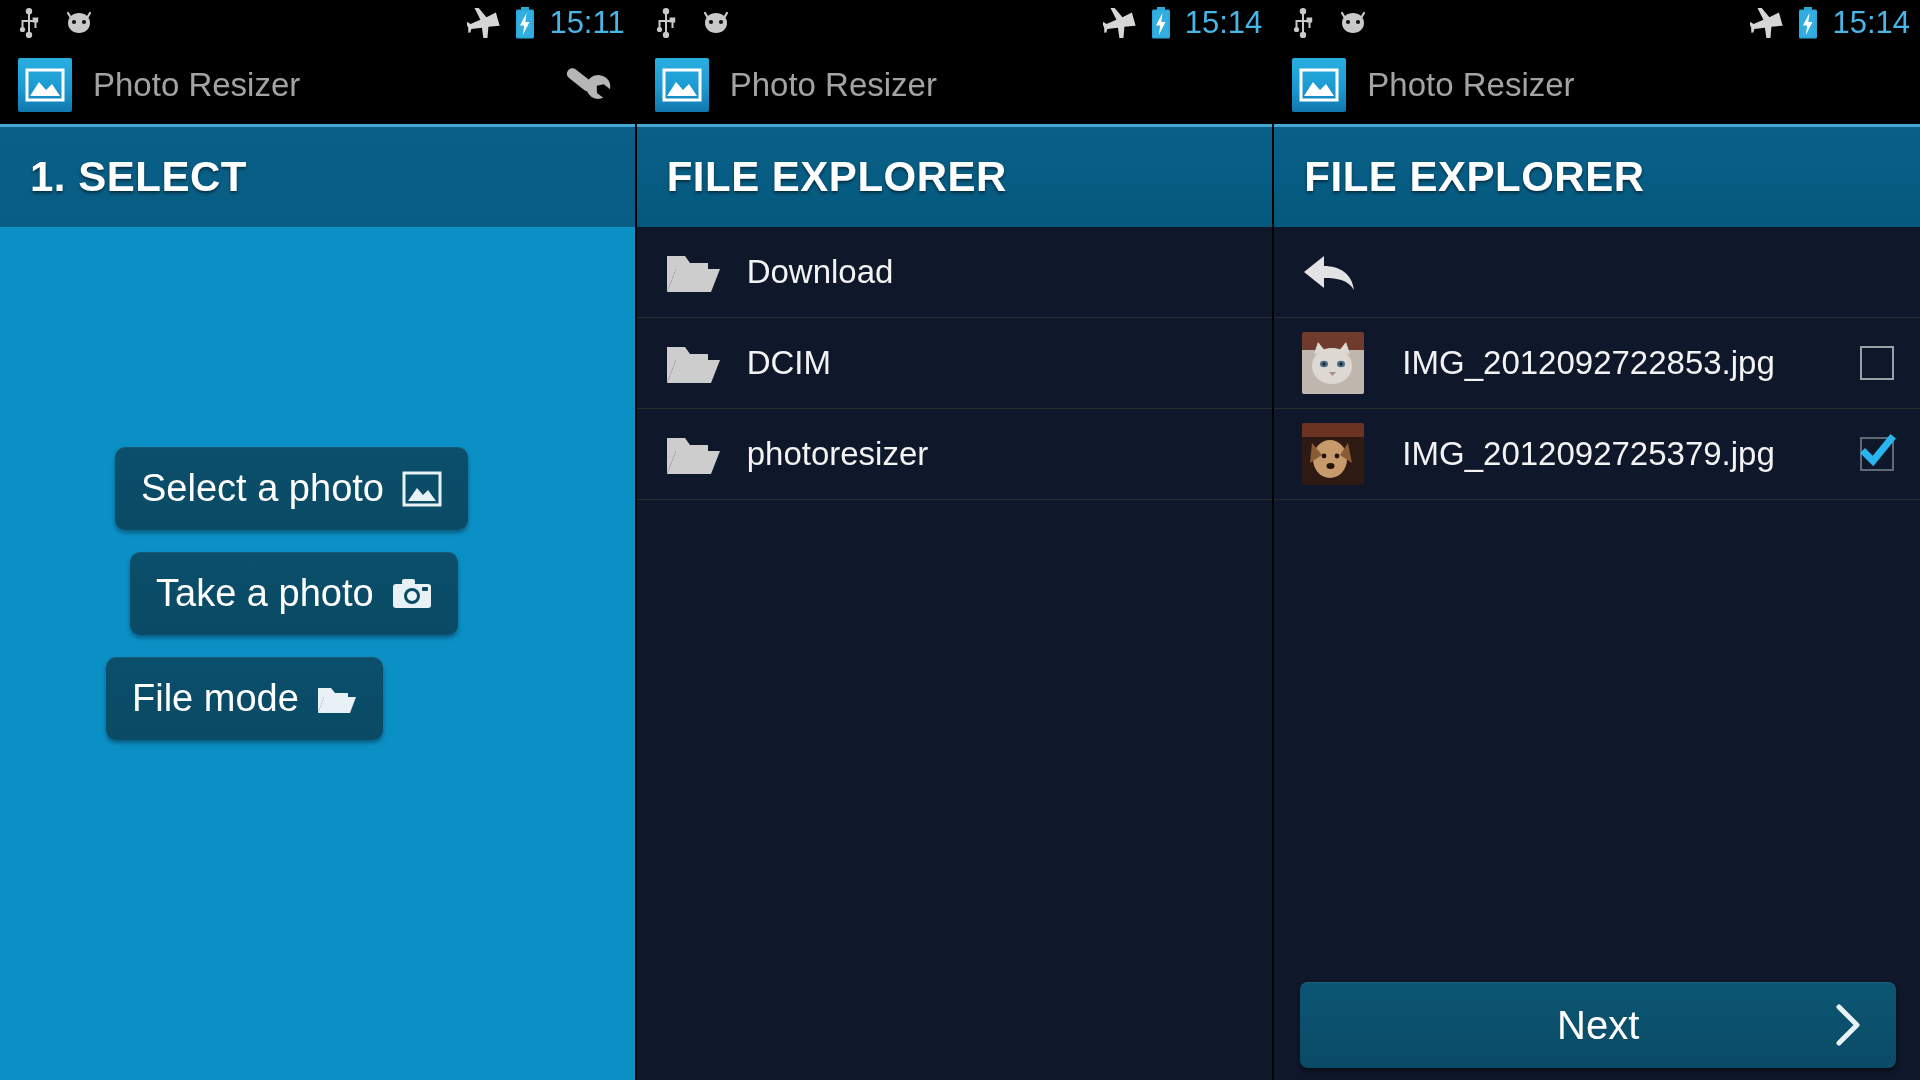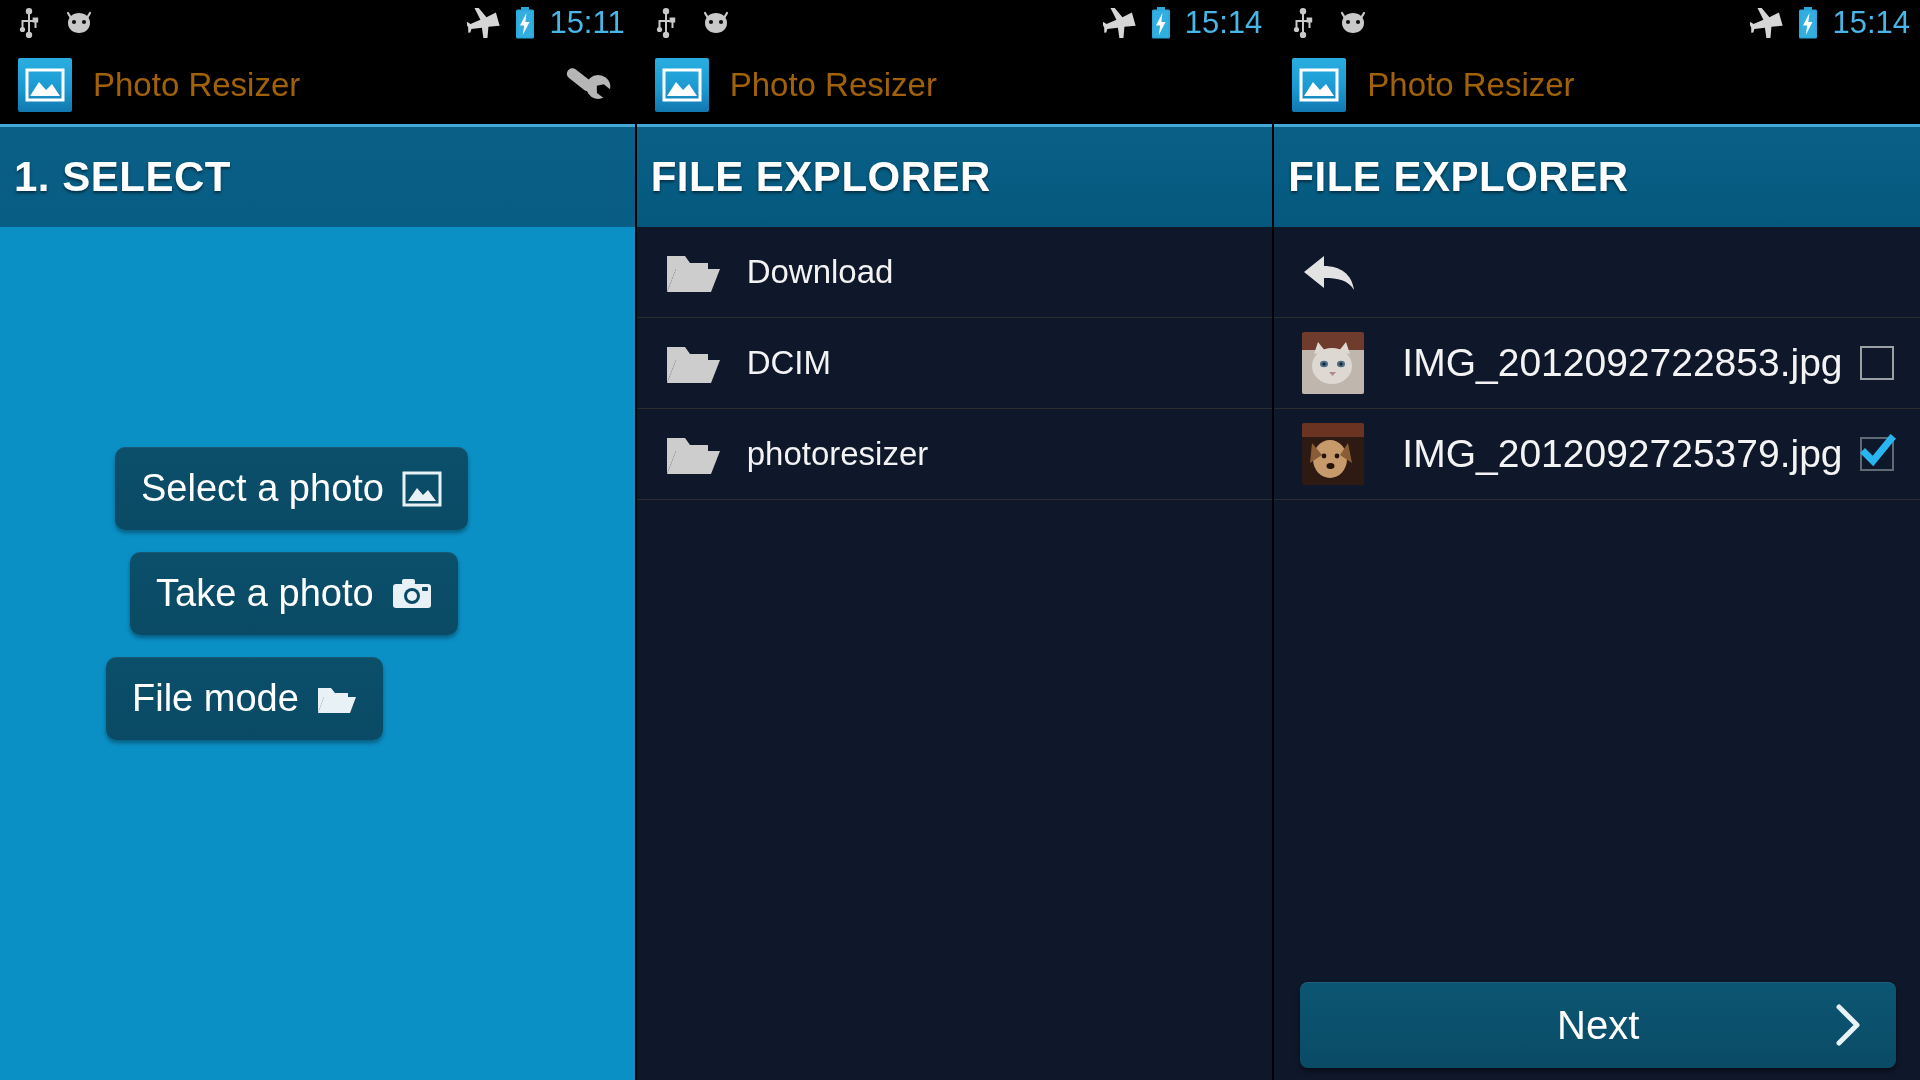--- a/index.html
+++ b/index.html
@@ -44,32 +44,32 @@
   }
   .app-logo {
     width: 54px; height: 54px; flex: none;
     background: linear-gradient(180deg,#2aaee0 0%, #1b9ad2 55%, #1178ae 100%);
     border-radius: 2px;
     display: flex; align-items: flex-end; justify-content: center;
     padding: 7px;
   }
   .app-logo svg { width: 100%; height: 100%; display:block; }
   .app-title {
-    color: #a16207; font-size: 33px; margin-left: 21px;
+    color: #a3a3a3; font-size: 33px; margin-left: 21px;
     font-weight: 400; white-space: nowrap;
   }
   .wrench { margin-left: auto; width: 54px; height: 44px; display:block; }
 
   
   .header {
     height: 103px;
     background: linear-gradient(180deg,#0a5f86 0%, #075d84 45%, #05587d 100%);
     border-top: 3px solid #43a8d4;
     display: flex; align-items: center;
-    padding-left: 14px;
+    padding-left: 30px;
     position: relative;
   }
   .header .htitle {
     color: #ffffff; font-size: 42px; font-weight: bold;
     letter-spacing: 0.5px; text-shadow: 0 2px 3px rgba(0,0,0,.5);
   }
   
   .screen.p1 .header { background: linear-gradient(180deg,#0a5f86 0%, #075d84 100%); }
 
   
@@ -118,21 +118,21 @@
   .frow .fname {
     color: #f3f3f3; font-size: 33px; margin-left: 26px; white-space: nowrap;
   }
   .frow .back-arrow { width: 54px; height: 44px; display:block; }
 
   .thumb {
     width: 62px; height: 62px; flex:none; border-radius: 2px;
     background: #2b1d18; overflow: hidden; position: relative;
   }
   .thumb svg { width:100%; height:100%; display:block;}
-  .frow .fname.withthumb { margin-left: 38px; font-size: 39px; }
+  .frow .fname.withthumb { margin-left: 38px; font-size: 33px; }
 
   .cbox {
     margin-left: auto; width: 34px; height: 34px;
     border: 2px solid #9aa0a3; background: transparent;
     position: relative; flex: none; cursor: pointer;
   }
   .cbox.checked { border-color: #5c6b74; }
   .cbox.checked svg { position:absolute; left:-6px; top:-9px; width: 44px; height: 44px; }
 
   

